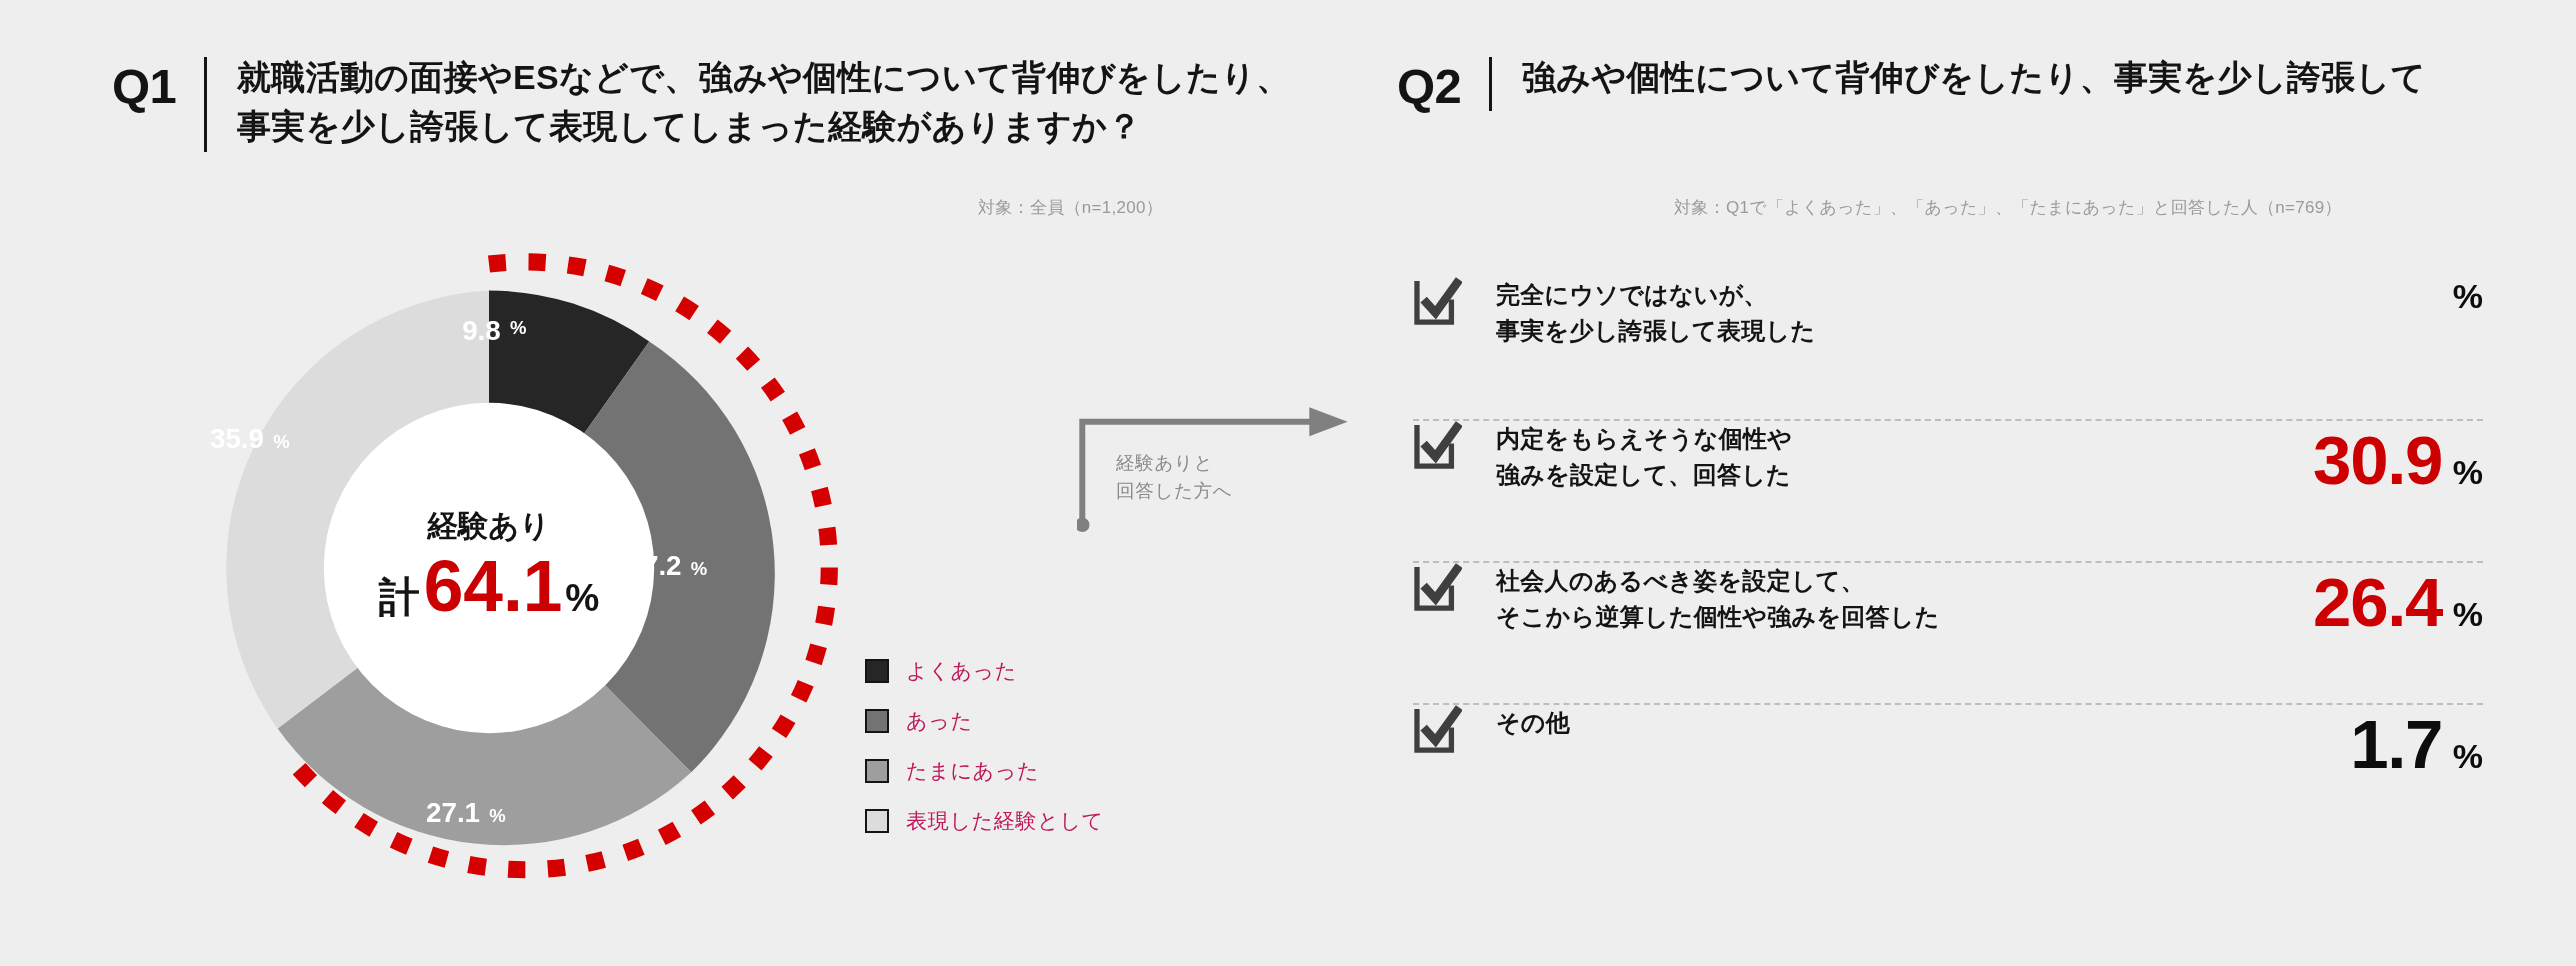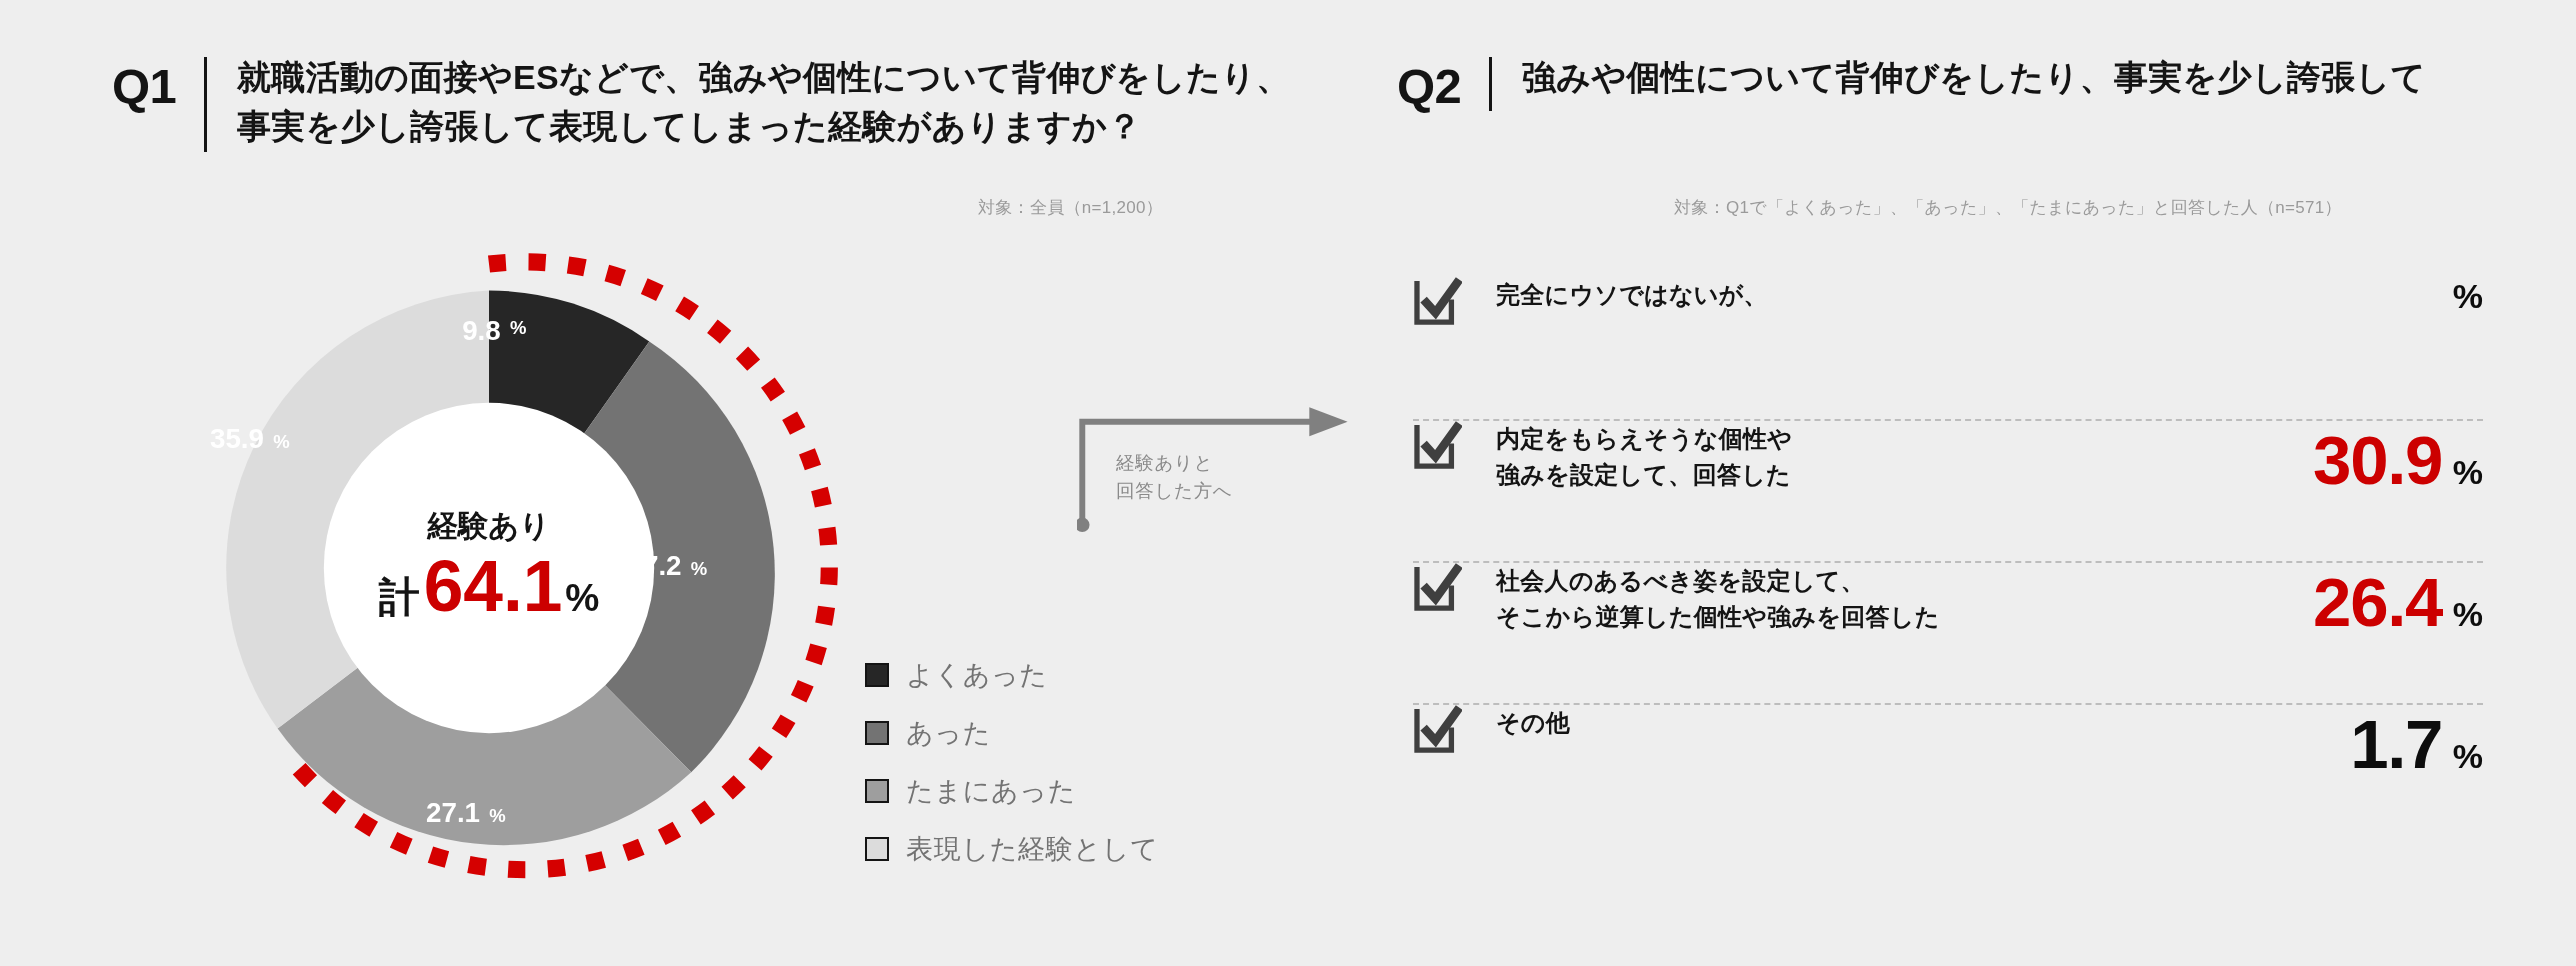--- a/index.html
+++ b/index.html
@@ -22,21 +22,21 @@
 
   .note {
     position: absolute; font-size: 17px; color: #9a9a9a; letter-spacing: 0.3px; white-space: nowrap;
   }
 
   
   .donut-wrap { position: absolute; left: 119px; top: 198px; width: 740px; height: 740px; }
   .legend { position: absolute; left: 865px; top: 657px; }
   .legend-row { display: flex; align-items: center; margin-bottom: 22px; }
   .legend-swatch { width: 24px; height: 24px; border: 2px solid #141414; margin-right: 17px; }
-  .legend-label { font-size: 27px; color: #737373; letter-spacing: 0.7px; white-space: nowrap; text-align: center; }
+  .legend-label { font-size: 21px; color: #be185d; letter-spacing: 0.7px; white-space: nowrap; text-align: center; }
 
   
   .arrow-wrap { position: absolute; left: 1077px; top: 406px; width: 297px; height: 132px; }
   .arrow-cap { position: absolute; left: 1116px; top: 449px; font-size: 18.5px; color: #8a8a8a; line-height: 1.5; letter-spacing: 0.7px; white-space: nowrap; }
 
   
   .q2list { position: absolute; left: 1413px; top: 277px; width: 1070px; }
   .q2row { position: relative; display: flex; align-items: flex-start; height: 142px; }
   .q2row + .q2row { border-top: 2px dashed #bdbdbd; }
   .chk { flex: 0 0 auto; width: 49px; height: 49px; margin-right: 34px; }
@@ -65,21 +65,21 @@
   </div>
   <div class="note" style="left:978px; top:196px;">対象：全員（n=1,200）</div>
 
   <div class="qhead" style="left:1397px; top:53px;">
     <div class="qtag">Q2</div>
     <div class="qrule"></div>
     <div>
       <div class="qtext">強みや個性について背伸びをしたり、事実を少し誇張して</div>
     </div>
   </div>
-  <div class="note" style="left:1674px; top:196px;">対象：Q1で「よくあった」、「あった」、「たまにあった」と回答した人（n=571）</div>
+  <div class="note" style="left:1674px; top:196px;">対象：Q1で「よくあった」、「あった」、「たまにあった」と回答した人（n=769）</div>
 
   <div class="donut-wrap">
     <svg viewBox="0 0 1120 1120" width="740" height="740">
 
       <g>
         <path fill="#262626" d="M560,560 L560,140 A420,420 0 0 1 802.58,217.25 Z"></path>
         <path fill="#737373" d="M560,560 L802.58,217.25 A420,420 0 0 1 866.08,869.13 Z"></path>
         <path fill="#9e9e9e" d="M560,560 L866.08,869.13 A420,420 0 0 1 240.06,802.88 Z"></path>
         <path fill="#dcdcdc" d="M560,560 L240.06,802.88 A420,420 0 0 1 560,140 Z"></path>
       </g>
@@ -143,20 +143,21 @@
 
   <div class="q2list">
 
     <div class="q2row">
       <svg class="chk" viewBox="0 0 74 74">
         <path d="M6,6 L6,68 L58,68 L58,34" fill="none" stroke="#3f3f3f" stroke-width="8"></path>
         <path d="M16,34 L34,54 L70,4" fill="none" stroke="#3f3f3f" stroke-width="13" stroke-linejoin="miter"></path>
       </svg>
       <div>
         <div class="q2label">完全にウソではないが、</div>
+        <div class="q2label">事実を少し誇張して表現した</div>
       </div>
       <div class="q2val">
         <span class="q2pct">%</span>
       </div>
     </div>
 
     <div class="q2row">
       <svg class="chk" viewBox="0 0 74 74">
         <path d="M6,6 L6,68 L58,68 L58,34" fill="none" stroke="#3f3f3f" stroke-width="8"></path>
         <path d="M16,34 L34,54 L70,4" fill="none" stroke="#3f3f3f" stroke-width="13" stroke-linejoin="miter"></path>

